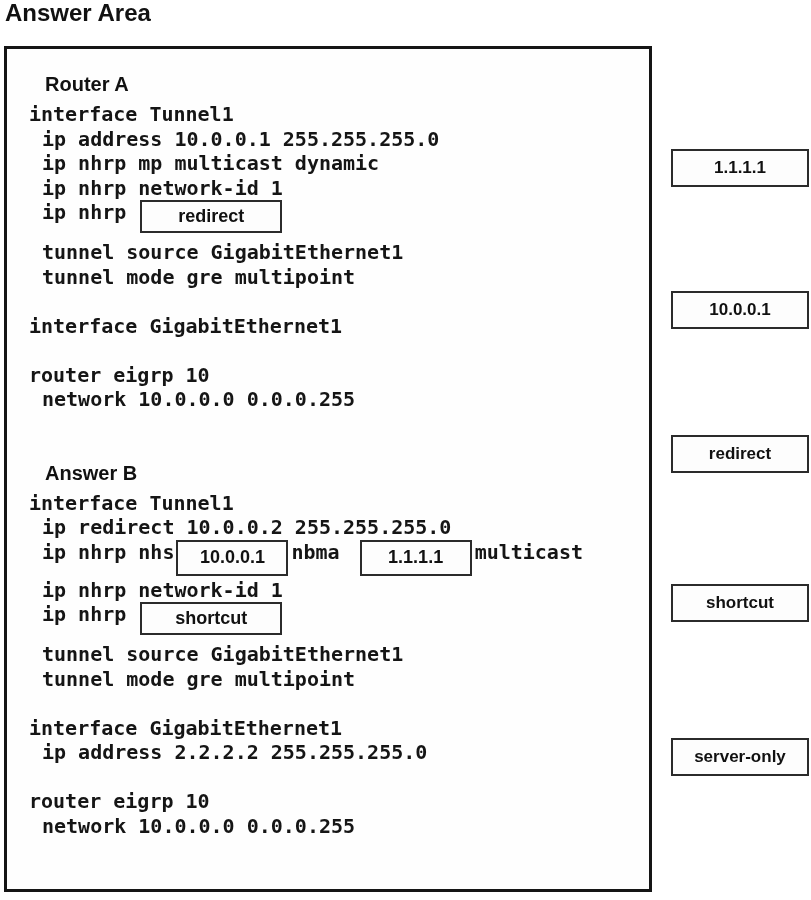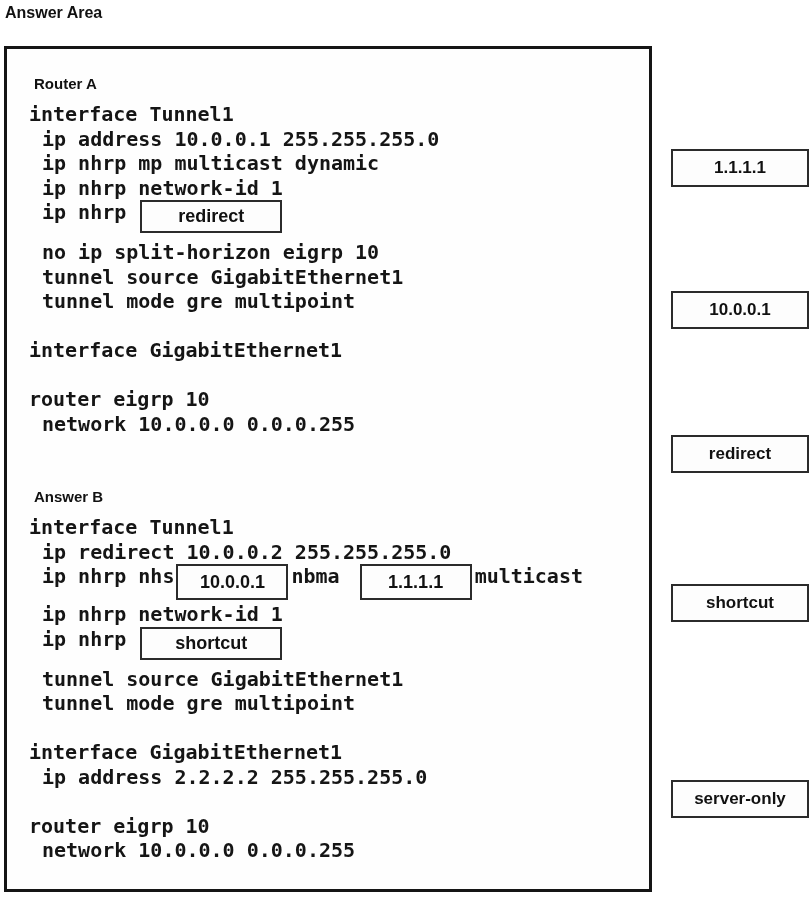--- a/index.html
+++ b/index.html
@@ -4,35 +4,35 @@
 <style>
   html, body {
     margin: 0; padding: 0;
     background: #ffffff;
     width: 811px; height: 900px;
     font-family: "Liberation Sans", sans-serif;
     color: #111111;
   }
   .page-title {
     position: absolute; left: 5px; top: 0px;
-    font-size: 16px; font-weight: bold; line-height: 26px;
+    font-size: 24px; font-weight: bold; line-height: 26px;
     letter-spacing: 0px;
   }
   .answer-box {
     position: absolute; left: 4px; top: 46px;
     width: 648px; height: 846px;
     box-sizing: border-box;
     border: 3px solid #151515;
     background: #fefefe;
     padding: 24px 8px 0 22px;
     overflow: hidden;
   }
   .router-heading {
-    font-size: 15px; font-weight: bold; line-height: 22px;
-    margin: 0 0 7px 5px;
+    font-size: 20px; font-weight: bold; line-height: 22px;
+    margin: 0 0 7px 16px;
   }
   .router-heading.section-b { margin-top: 50px; }
   .code-line {
     font-family: "DejaVu Sans Mono", "Liberation Mono", monospace;
     font-weight: bold;
     font-size: 20px;
     line-height: 24.5px;
     white-space: pre;
     color: #151515;
   }
@@ -61,42 +61,41 @@
     box-sizing: border-box;
     border: 2px solid #2b2b2b;
     background: #fdfdfd;
     display: flex; align-items: center; justify-content: center;
     font-weight: bold; font-size: 17px; color: #111111;
   }
   .token-1 { top: 149px; }
   .token-2 { top: 291px; }
   .token-3 { top: 435px; }
   .token-4 { top: 584px; }
-  .token-5 { top: 780px; }
+  .token-5 { top: 738px; }
 </style>
 </head>
 <body>
 
 <div class="page-title">Answer Area</div>
 
 <div class="answer-box">
 
   <div class="router-heading">Router A</div>
 
   <div class="code-line">interface Tunnel1</div>
   <div class="code-line lvl1">ip address 10.0.0.1 255.255.255.0</div>
   <div class="code-line lvl1">ip nhrp mp multicast dynamic</div>
   <div class="code-line lvl1">ip nhrp network-id 1</div>
 
   <div class="code-line lvl1 zone-line">
     <span class="code-text">ip nhrp</span>
     <span class="zone zone-word">redirect</span>
   </div>
 
-  <div class="code-line lvl1">no ip split-horizon eigrp 10</div>
   <div class="code-line lvl1">tunnel source GigabitEthernet1</div>
   <div class="code-line lvl1">tunnel mode gre multipoint</div>
 
   <div class="blank"></div>
 
   <div class="code-line">interface GigabitEthernet1</div>
 
   <div class="blank"></div>
 
   <div class="code-line">router eigrp 10</div>

